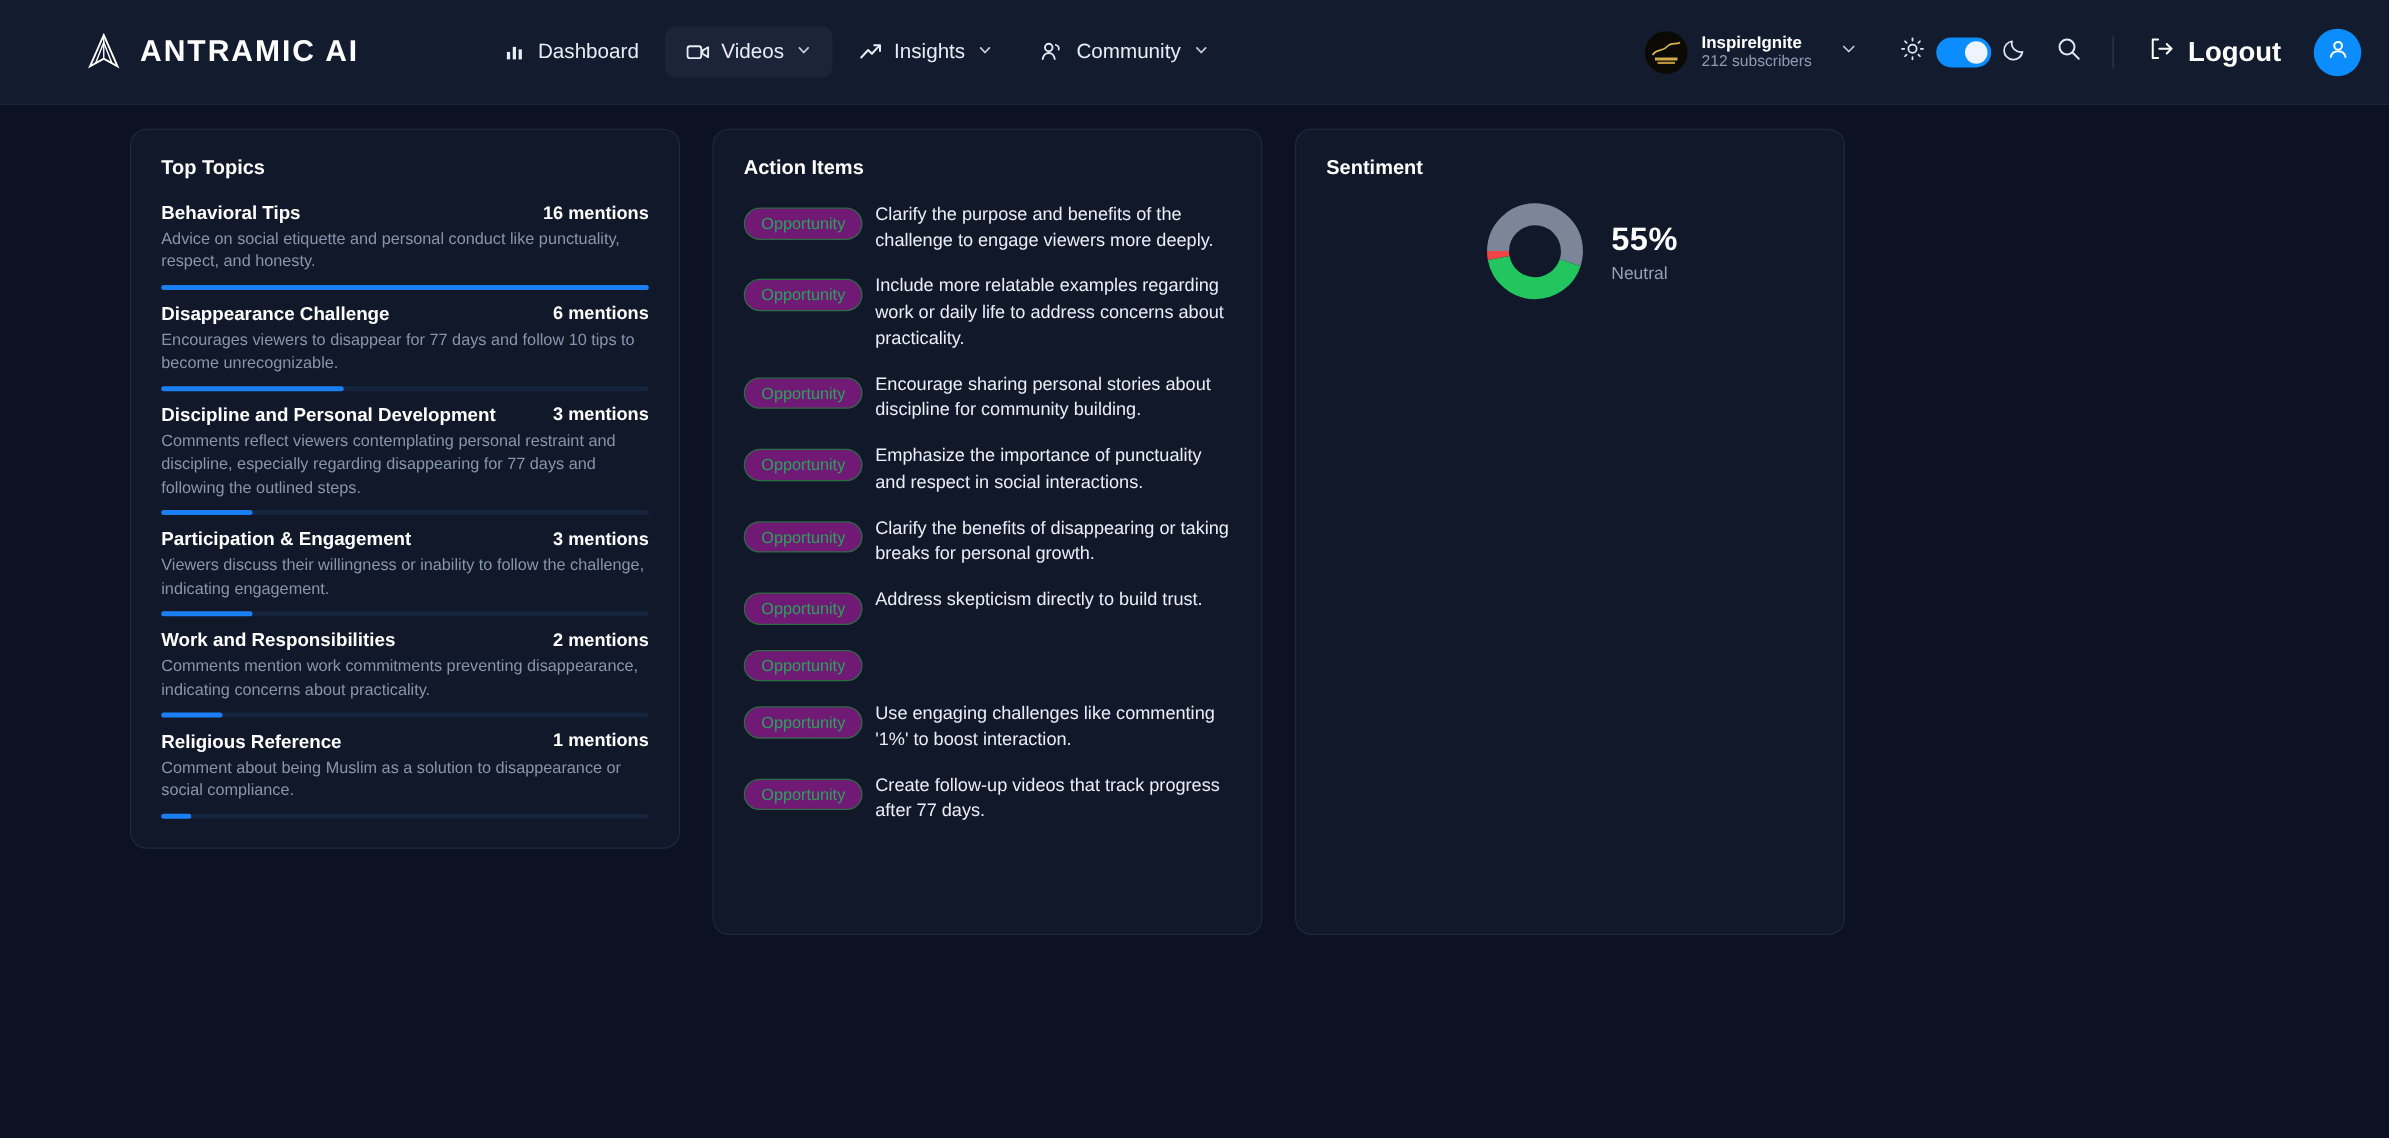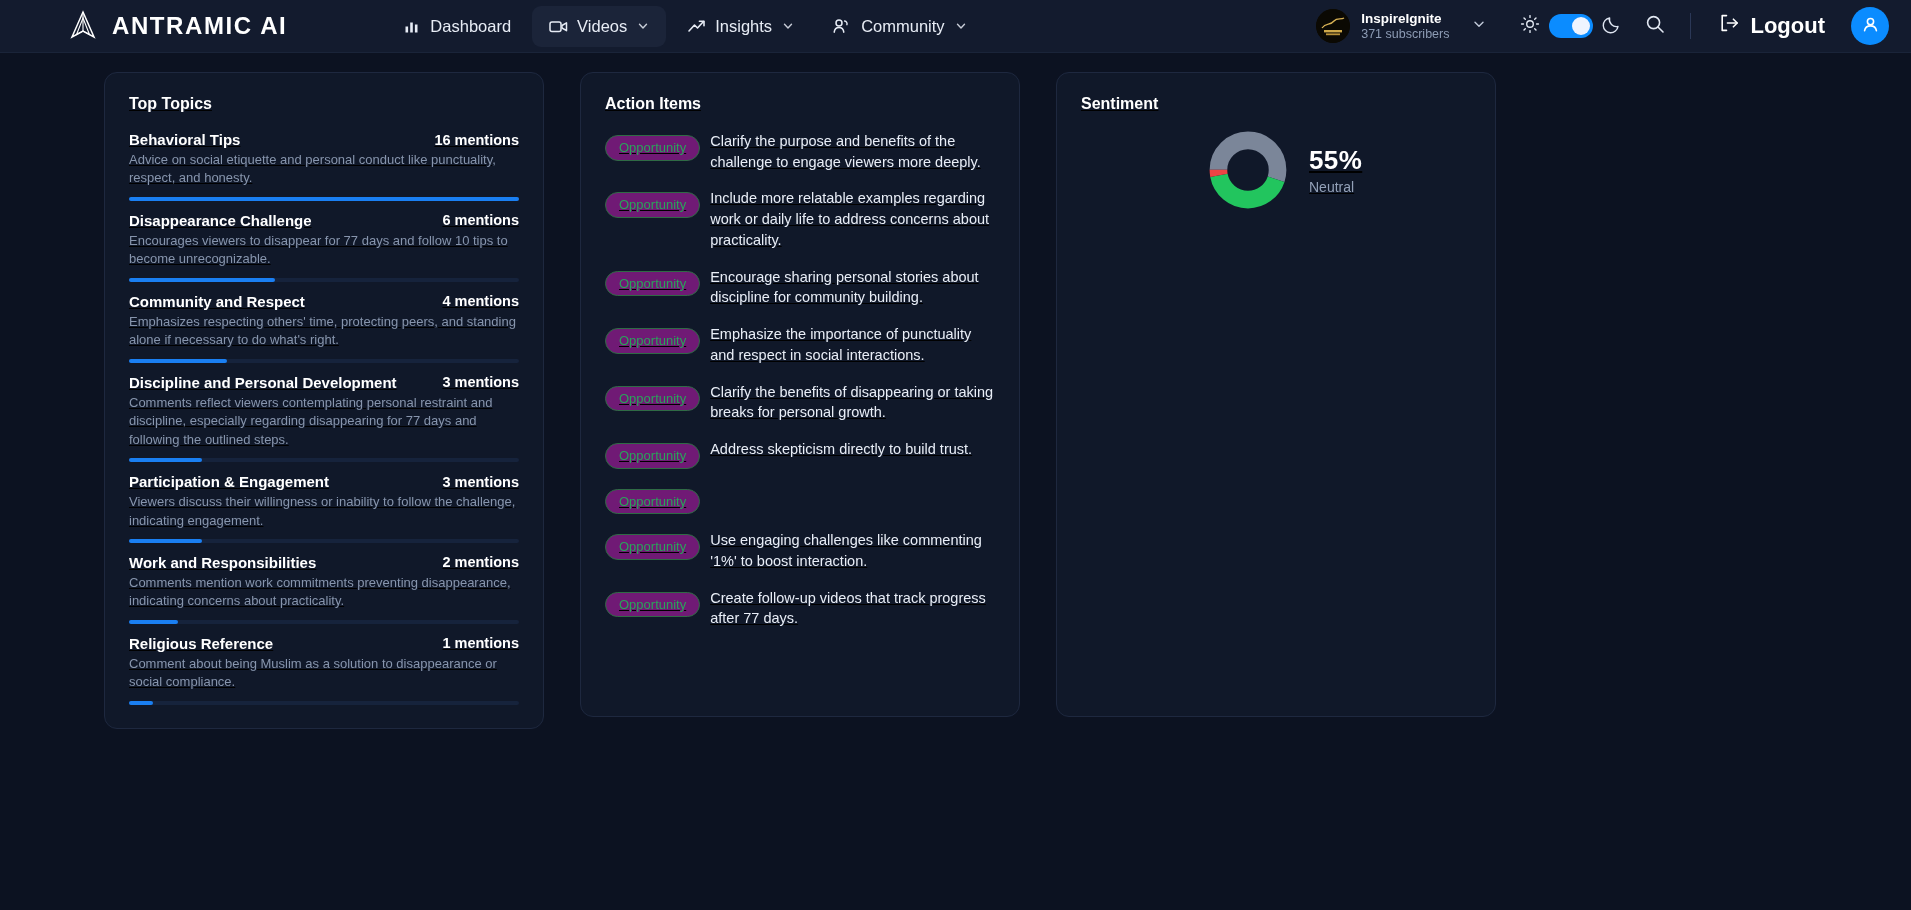--- a/index.html
+++ b/index.html
@@ -7,21 +7,21 @@
   html, body {
     width: 1911px;
     height: 910px;
     background: #0c1221;
     font-family: "Liberation Sans", sans-serif;
     overflow: hidden;
   }
 
   
   .topbar {
-    height: 53px;
+    height: 84px;
     background: #131b2e;
     display: flex;
     align-items: center;
     padding: 0 22px 0 38px;
     position: relative;
     border-bottom: 1px solid #1a2439;
   }
 
   .brand {
     display: flex;
@@ -119,24 +119,23 @@
   .profile-btn {
     width: 38px; height: 38px; border-radius: 50%;
     background: #0b8cff; margin-left: 14px;
     display: flex; align-items: center; justify-content: center;
     cursor: pointer; flex: none;
   }
 
   
   .main {
     display: flex;
-    gap: 36px;
+    gap: 26px;
     padding: 19px 38px 0 104px;
     align-items: flex-start;
-    text-decoration: underline;
   }
 
   .card {
     background: #101829;
     border: 1px solid #1e283f;
     border-radius: 13px;
     padding: 22px 24px 22px 24px;
   }
   .card-title {
     color: #ffffff;
@@ -283,21 +282,21 @@
       <span class="avatar-img">
         <svg width="34" height="34" viewBox="0 0 34 34">
           <circle cx="17" cy="17" r="17" fill="#0b0903"></circle>
           <path d="M6 19 C10 13 14 17 18 12 C21 8.5 25 11 28 9" stroke="#d8b255" stroke-width="1.3" fill="none"></path>
           <rect x="8" y="21" width="18" height="2.4" fill="#cfa94a"></rect>
           <rect x="10" y="24.4" width="14" height="1.8" fill="#b8913a"></rect>
         </svg>
       </span>
       <span class="channel-txt">
         <span class="channel-name" style="display:block;">InspireIgnite</span>
-        <span class="channel-subs" style="display:block;">371 subscribers</span>
+        <span class="channel-subs" style="display:block;">212 subscribers</span>
       </span>
       <span class="chev">
         <svg width="14" height="14" viewBox="0 0 14 14" fill="none">
             <path d="M3 5.2 L7 9.2 L11 5.2" stroke="#c3ccdb" stroke-width="1.4" stroke-linecap="round" stroke-linejoin="round"></path>
           </svg>
       </span>
     </div>
 
     <div class="theme-toggle-wrap">
       <span>
@@ -379,30 +378,20 @@
         <div class="topic-head">
           <span class="topic-name">Disappearance Challenge</span>
           <span class="topic-count">6 mentions</span>
         </div>
         <div class="topic-desc">Encourages viewers to disappear for 77 days and follow 10 tips to become unrecognizable.</div>
         <div class="bar-track">
           <div class="bar-fill" style="width:37.5%"></div>
         </div>
       </div>
 
-      <div class="topic">
-        <div class="topic-head">
-          <span class="topic-name">Community and Respect</span>
-          <span class="topic-count">4 mentions</span>
-        </div>
-        <div class="topic-desc">Emphasizes respecting others' time, protecting peers, and standing alone if necessary to do what's right.</div>
-        <div class="bar-track">
-          <div class="bar-fill" style="width:25%"></div>
-        </div>
-      </div>
 
       <div class="topic">
         <div class="topic-head">
           <span class="topic-name">Discipline and Personal Development</span>
           <span class="topic-count">3 mentions</span>
         </div>
         <div class="topic-desc">Comments reflect viewers contemplating personal restraint and discipline, especially regarding disappearing for 77 days and following the outlined steps.</div>
         <div class="bar-track">
           <div class="bar-fill" style="width:18.75%"></div>
         </div>

